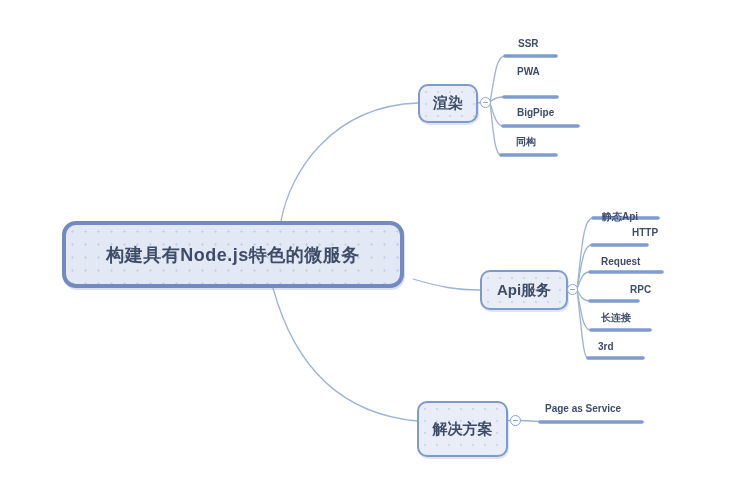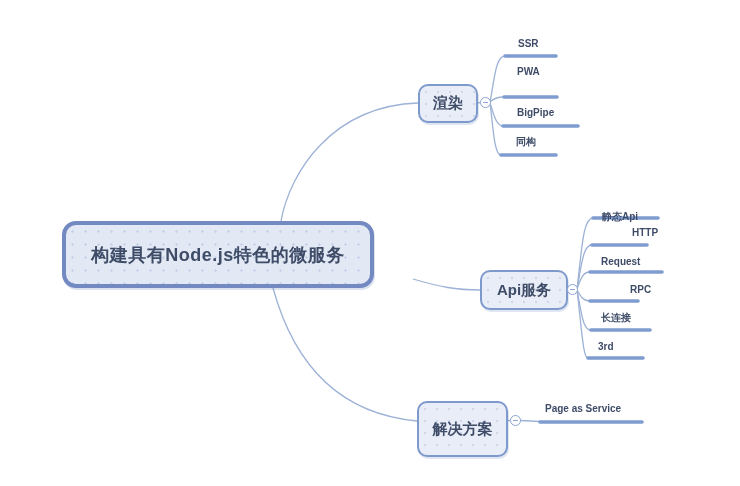--- a/index.html
+++ b/index.html
@@ -19,21 +19,21 @@
     font-family:"Liberation Sans","DejaVu Sans",sans-serif;
   }
   #connectors{position:absolute;left:0;top:0;width:740px;height:486px;}
   #connectors path{fill:none;}
   #connectors .curve{stroke:var(--curve);stroke-width:1.3px;}
   #connectors .leafline{stroke:var(--leaf-line);stroke-width:3.6px;stroke-linecap:round;}
 
   .topic{position:absolute;display:flex;align-items:center;justify-content:center;
     box-sizing:border-box;color:var(--text);cursor:default;}
   #central{
-    left:62px;top:221px;width:312px;height:67px;
+    left:62px;top:221px;width:342px;height:67px;
     background-color:var(--node-fill);
     background-image:radial-gradient(#c7d2e8 1px,transparent 1.3px);
     background-size:13px 13px;
     border:4px solid var(--node-border);border-radius:14px;
     box-shadow:1px 2px 0 rgba(114,137,193,.25);
     font-size:18px;font-weight:bold;letter-spacing:.5px;
   }
   .branch{
     background-color:var(--branch-fill);
     background-image:radial-gradient(#cdd7ea 1px,transparent 1.2px);

